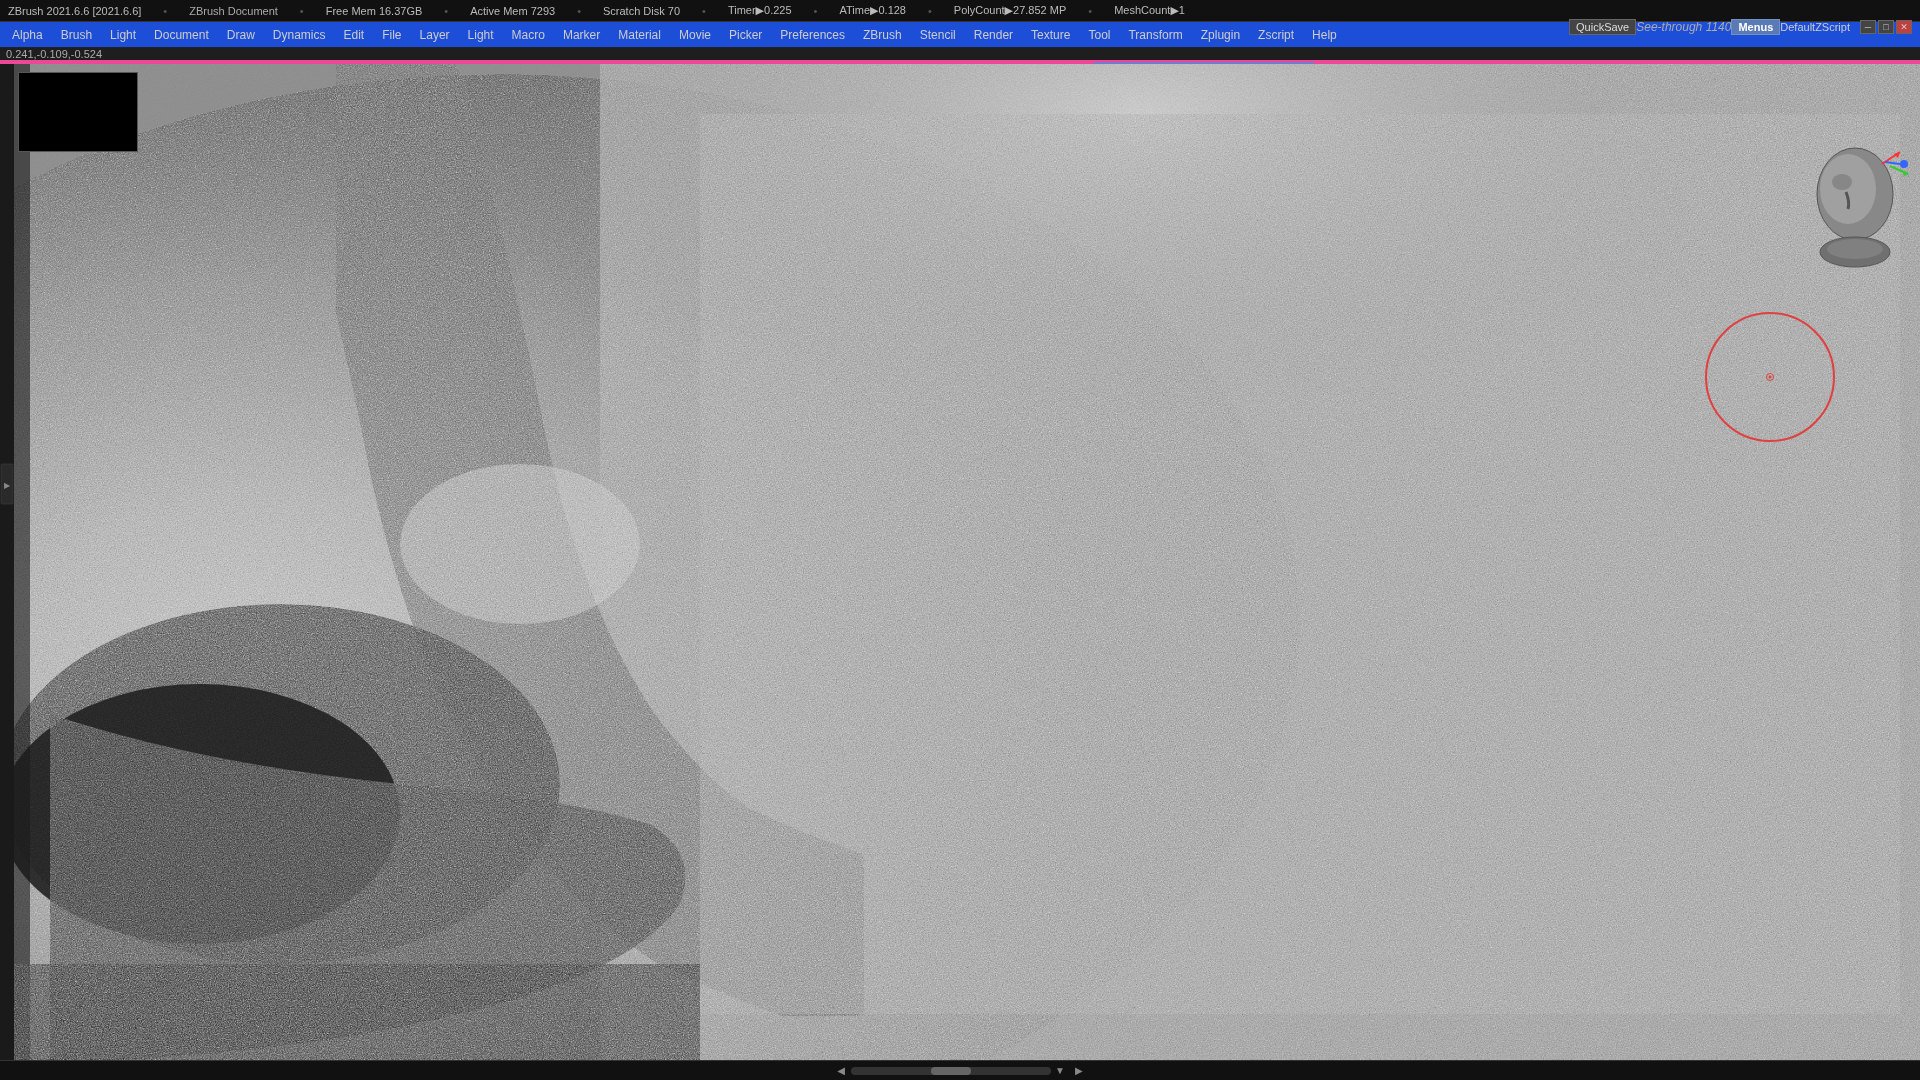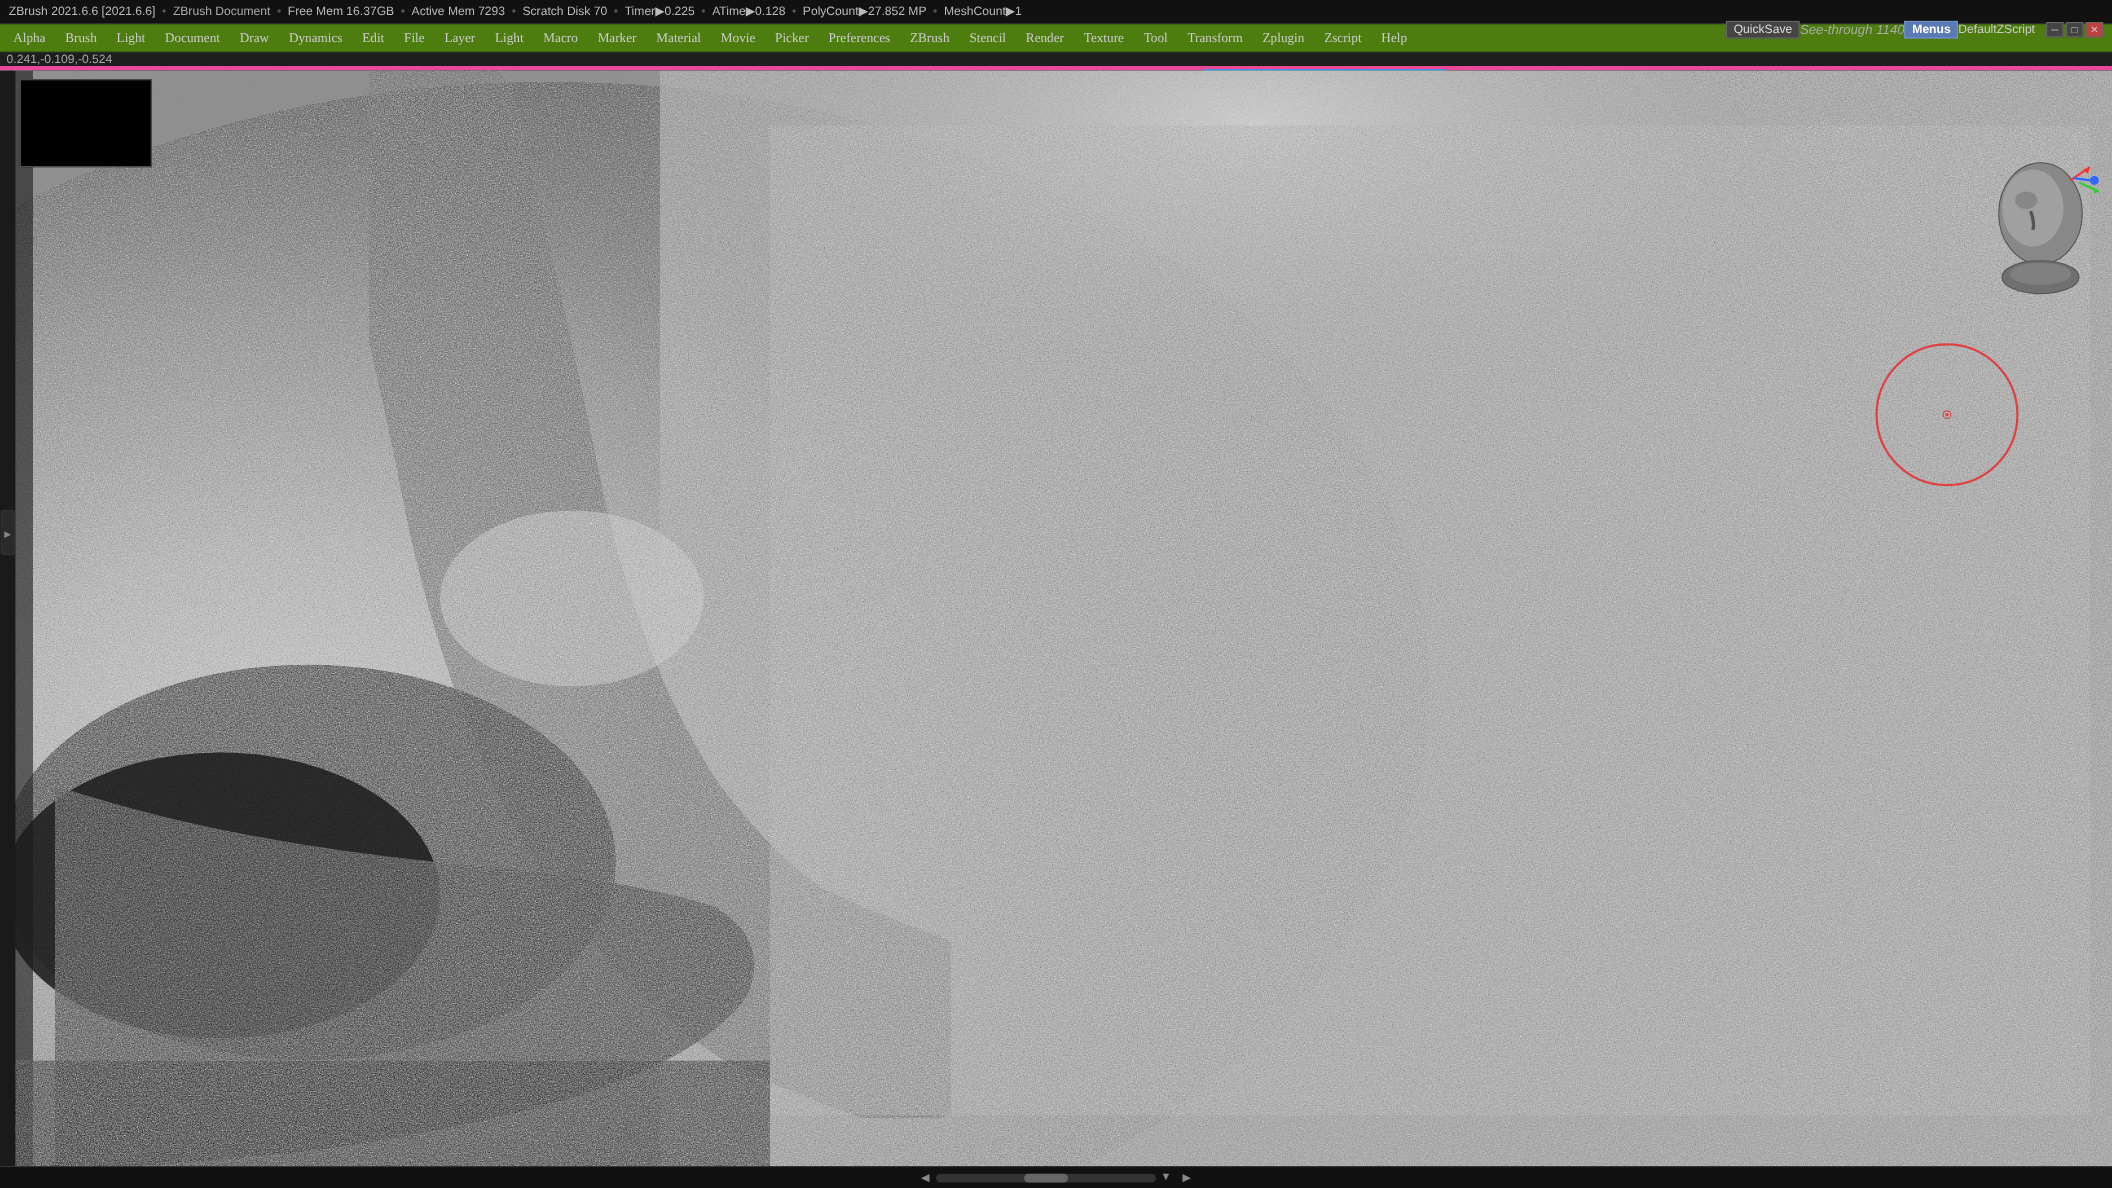--- a/index.html
+++ b/index.html
@@ -20,21 +20,21 @@
       background: #111;
       display: flex;
       align-items: center;
       justify-content: space-between;
       padding: 0 8px;
       border-bottom: 1px solid #333;
     }
     #title-left {
       display: flex;
       align-items: center;
-      gap: 6px;
+      gap: 22px;
       font-size: 11px;
       color: #aaa;
     }
     #title-right {
       display: flex;
       align-items: center;
       font-size: 11px;
       color: #aaa;
       margin-top: 32px;
     }
@@ -59,27 +59,26 @@
       font-weight: bold;
       cursor: pointer;
     }
     #defaultzscript-label {
       font-size: 11px; color: #ccc;
     }
 
     
     #menu-bar {
       height: 26px;
-      background: #4d7c0f;
+      background: #1d4ed8;
       display: flex;
       align-items: center;
       padding: 0 4px;
       gap: 2px;
       border-bottom: 1px solid #222;
-      font-family: Liberation Serif, serif;
     }
     .menu-item {
       padding: 2px 8px;
       font-size: 12px;
       color: #ccc;
       cursor: pointer;
       border-radius: 2px;
       white-space: nowrap;
     }
 

